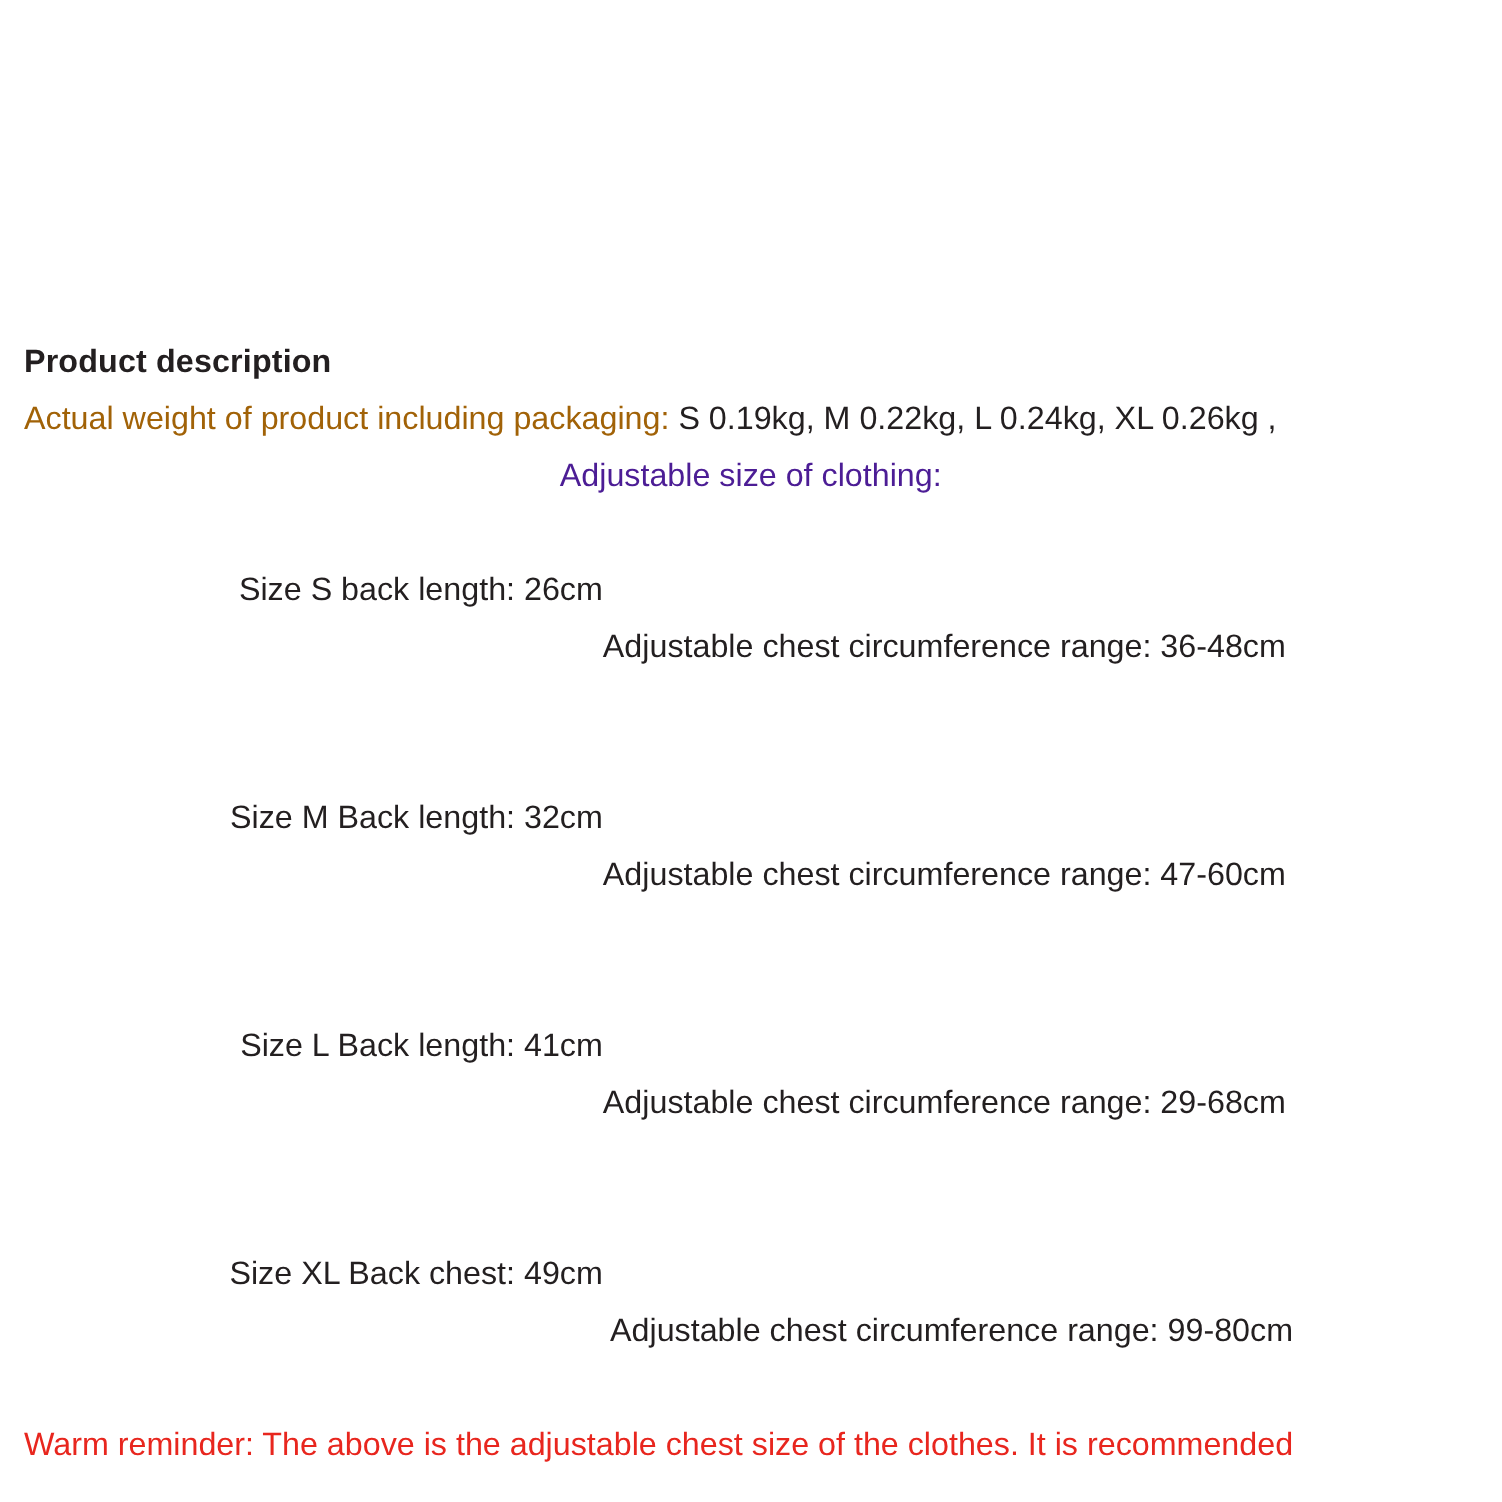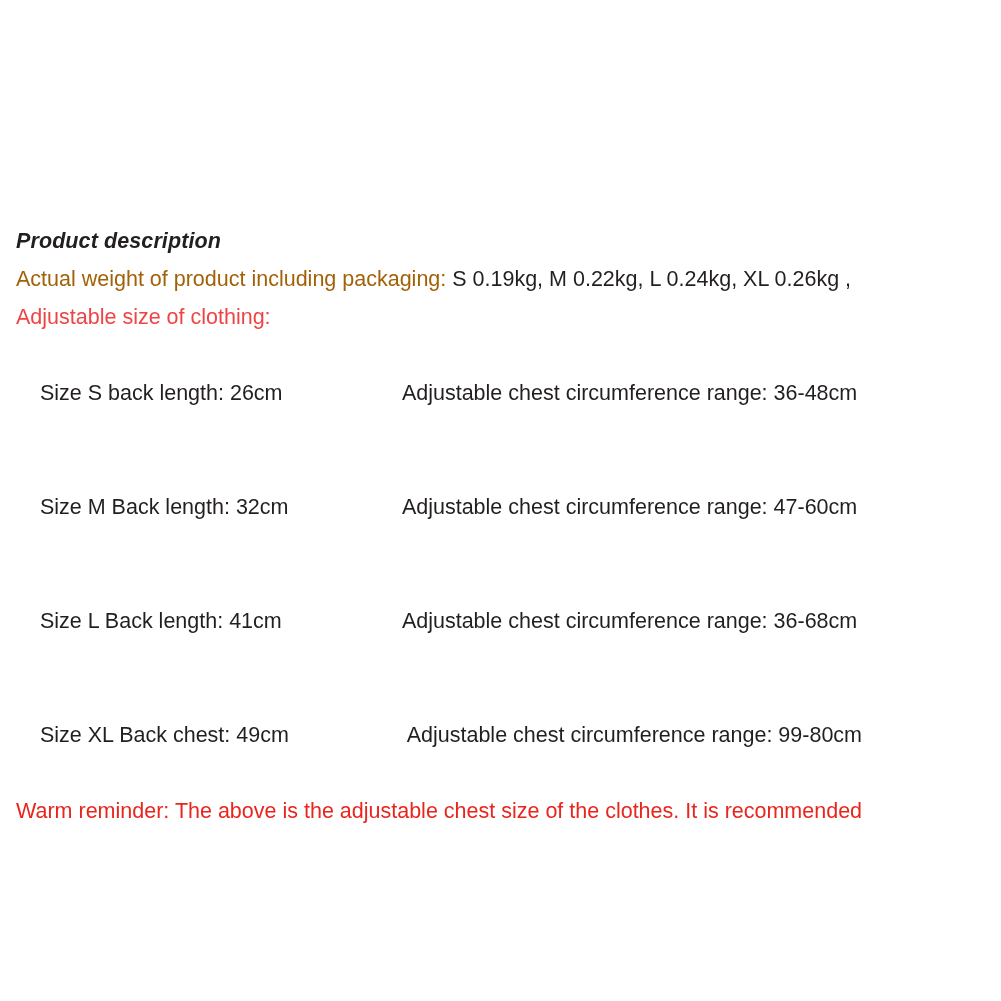--- a/index.html
+++ b/index.html
@@ -20,49 +20,51 @@
     height: 1001px;
     box-sizing: border-box;
     padding: 222px 16px 0 16px;
   }
   .doc-title {
     font-size: 21.5px;
     font-weight: bold;
     color: #231f20;
     line-height: 38px;
     letter-spacing: 0.1px;
-    font-style: italic;
   }
   .line {
     font-size: 21.5px;
     line-height: 38px;
     color: #231f20;
     white-space: pre;
   }
   .line.red {
-    color: #ef4444;
+    color: #4c1d95;
+    text-align: center;
   }
   .red-inline {
     color: #a16207;
   }
   .size-row {
     font-size: 21.5px;
     line-height: 38px;
     color: #231f20;
     display: block;
     white-space: pre;
   }
   .size-row .col-a {
     display: inline-block;
     width: 362px;
     vertical-align: top;
+    text-align: right;
   }
   .size-row .col-b {
     display: inline-block;
     vertical-align: top;
+    margin-top: 38px;
   }
   .warn {
     font-size: 21.5px;
     line-height: 38px;
     color: #e8261e;
     white-space: pre-wrap;
   }
   .nowrap-block {
     white-space: pre;
   }
@@ -80,21 +82,21 @@
 
   <div class="line red">Adjustable size of clothing:</div>
 
   <div class="size-row">
     <span class="col-a">Size S back length: 26cm</span><span class="col-b">Adjustable chest circumference range: 36-48cm</span>
   </div>
   <div class="size-row">
     <span class="col-a">Size M Back length: 32cm</span><span class="col-b">Adjustable chest circumference range: 47-60cm</span>
   </div>
   <div class="size-row">
-    <span class="col-a">Size L Back length: 41cm</span><span class="col-b">Adjustable chest circumference range: 36-68cm</span>
+    <span class="col-a">Size L Back length: 41cm</span><span class="col-b">Adjustable chest circumference range: 29-68cm</span>
   </div>
   <div class="size-row">
     <span class="col-a">Size XL Back chest: 49cm</span><span class="col-b"> Adjustable chest circumference range: 99-80cm</span>
   </div>
 
   <div class="warn">Warm reminder: The above is the adjustable chest size of the clothes. It is recommended</div>
 
 </div>
 
 </body></html>

